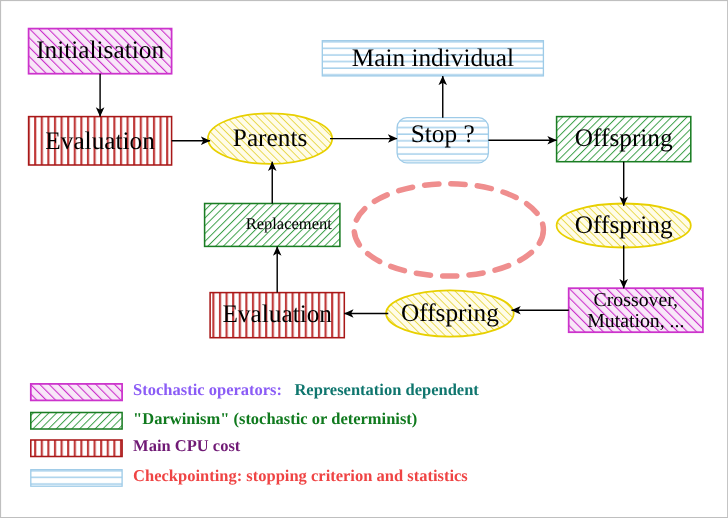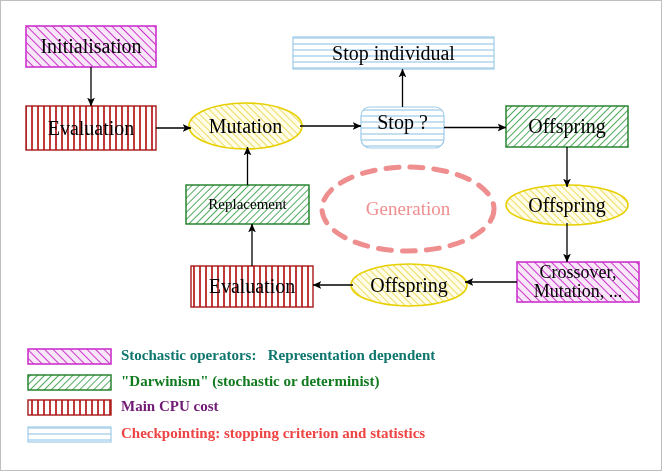--- a/index.html
+++ b/index.html
@@ -17,21 +17,21 @@
   .nodelabel{
     position:absolute;
     display:flex;align-items:center;justify-content:center;
     text-align:center;
     color:#000000;
     font-family:"Liberation Serif",serif;
     pointer-events:none;
     white-space:nowrap;
     line-height:1.05;
   }
-  .lbl-lg{font-size:20px;}
+  .lbl-lg{font-size:23px;}
   .lbl-md{font-size:15px;}
   .lbl-sm{font-size:18px;}
 
   .gen-label{
     position:absolute;
     display:flex;align-items:center;justify-content:center;
     font-family:"Liberation Serif",serif;
     font-size:19px;
   }
 
@@ -120,48 +120,47 @@
   </svg>
 
   <div id="labels-layer">
       <div class="nodelabel lbl-lg" style="left: 25px; top: 25px; width: 130px; height: 41px;">
         <span>Initialisation</span>
       </div>
       <div class="nodelabel lbl-lg" style="left: 25px; top: 105px; width: 130px; height: 44px;">
         <span>Evaluation</span>
       </div>
       <div class="nodelabel lbl-lg" style="left: 188px; top: 102px; width: 113px; height: 46px;">
-        <span>Mutation</span>
+        <span>Parents</span>
       </div>
       <div class="nodelabel lbl-lg" style="left: 292px; top: 36px; width: 201px; height: 32px;">
-        <span>Stop individual</span>
+        <span>Main individual</span>
       </div>
       <div class="nodelabel lbl-lg" style="left: 360px; top: 106px; width: 83px; height: 31px;">
         <span>Stop ?</span>
       </div>
       <div class="nodelabel lbl-lg" style="left: 505px; top: 105px; width: 122px; height: 41px;">
         <span>Offspring</span>
       </div>
       <div class="nodelabel lbl-lg" style="left: 505px; top: 184px; width: 122px; height: 40px;">
         <span>Offspring</span>
       </div>
       <div class="nodelabel lbl-sm" style="left: 516px; top: 261px; width: 122px; height: 40px;">
         <span>Crossover,<br>Mutation, ...</span>
       </div>
       <div class="nodelabel lbl-lg" style="left: 350px; top: 263px; width: 116px; height: 42px;">
         <span>Offspring</span>
       </div>
       <div class="nodelabel lbl-lg" style="left: 190px; top: 265px; width: 122px; height: 41px;">
         <span>Evaluation</span>
       </div>
-      <div class="nodelabel lbl-md" style="left: 185px; top: 184px; width: 123px; height: 39px;">
+      <div class="nodelabel lbl-md" style="left: 200px; top: 184px; width: 123px; height: 39px;">
         <span>Replacement</span>
       </div>
     </div>
   <div id="legend-layer">
-      <div class="legend-text" style="left: 120px; top: 346px;"><span style="color: #0f766e; text-align: right;">Stochastic operators:</span><span>&nbsp;&nbsp;&nbsp;</span><span class="part2" style="color: #0f766e;">Representation dependent</span></div>
+      <div class="legend-text" style="left: 120px; top: 346px;"><span style="color: #8b5cf6; text-align: right;">Stochastic operators:</span><span>&nbsp;&nbsp;&nbsp;</span><span class="part2" style="color: #0f766e;">Representation dependent</span></div>
       <div class="legend-text" style="left: 120px; top: 372px;"><span style="color: rgb(16, 122, 30);">"Darwinism" (stochastic or determinist)</span></div>
       <div class="legend-text" style="left: 120px; top: 397px;"><span style="color: #701a75;">Main CPU cost</span></div>
       <div class="legend-text" style="left: 120px; top: 424px;"><span style="color: #ef4444;">Checkpointing: stopping criterion and statistics</span></div>
     </div>
 
-<div class="gen-label" style="left: 321px; top: 196px; width: 172px; height: 24px; color: rgb(239, 142, 142);">Generation</div>
   </div>
 
 </body></html>

